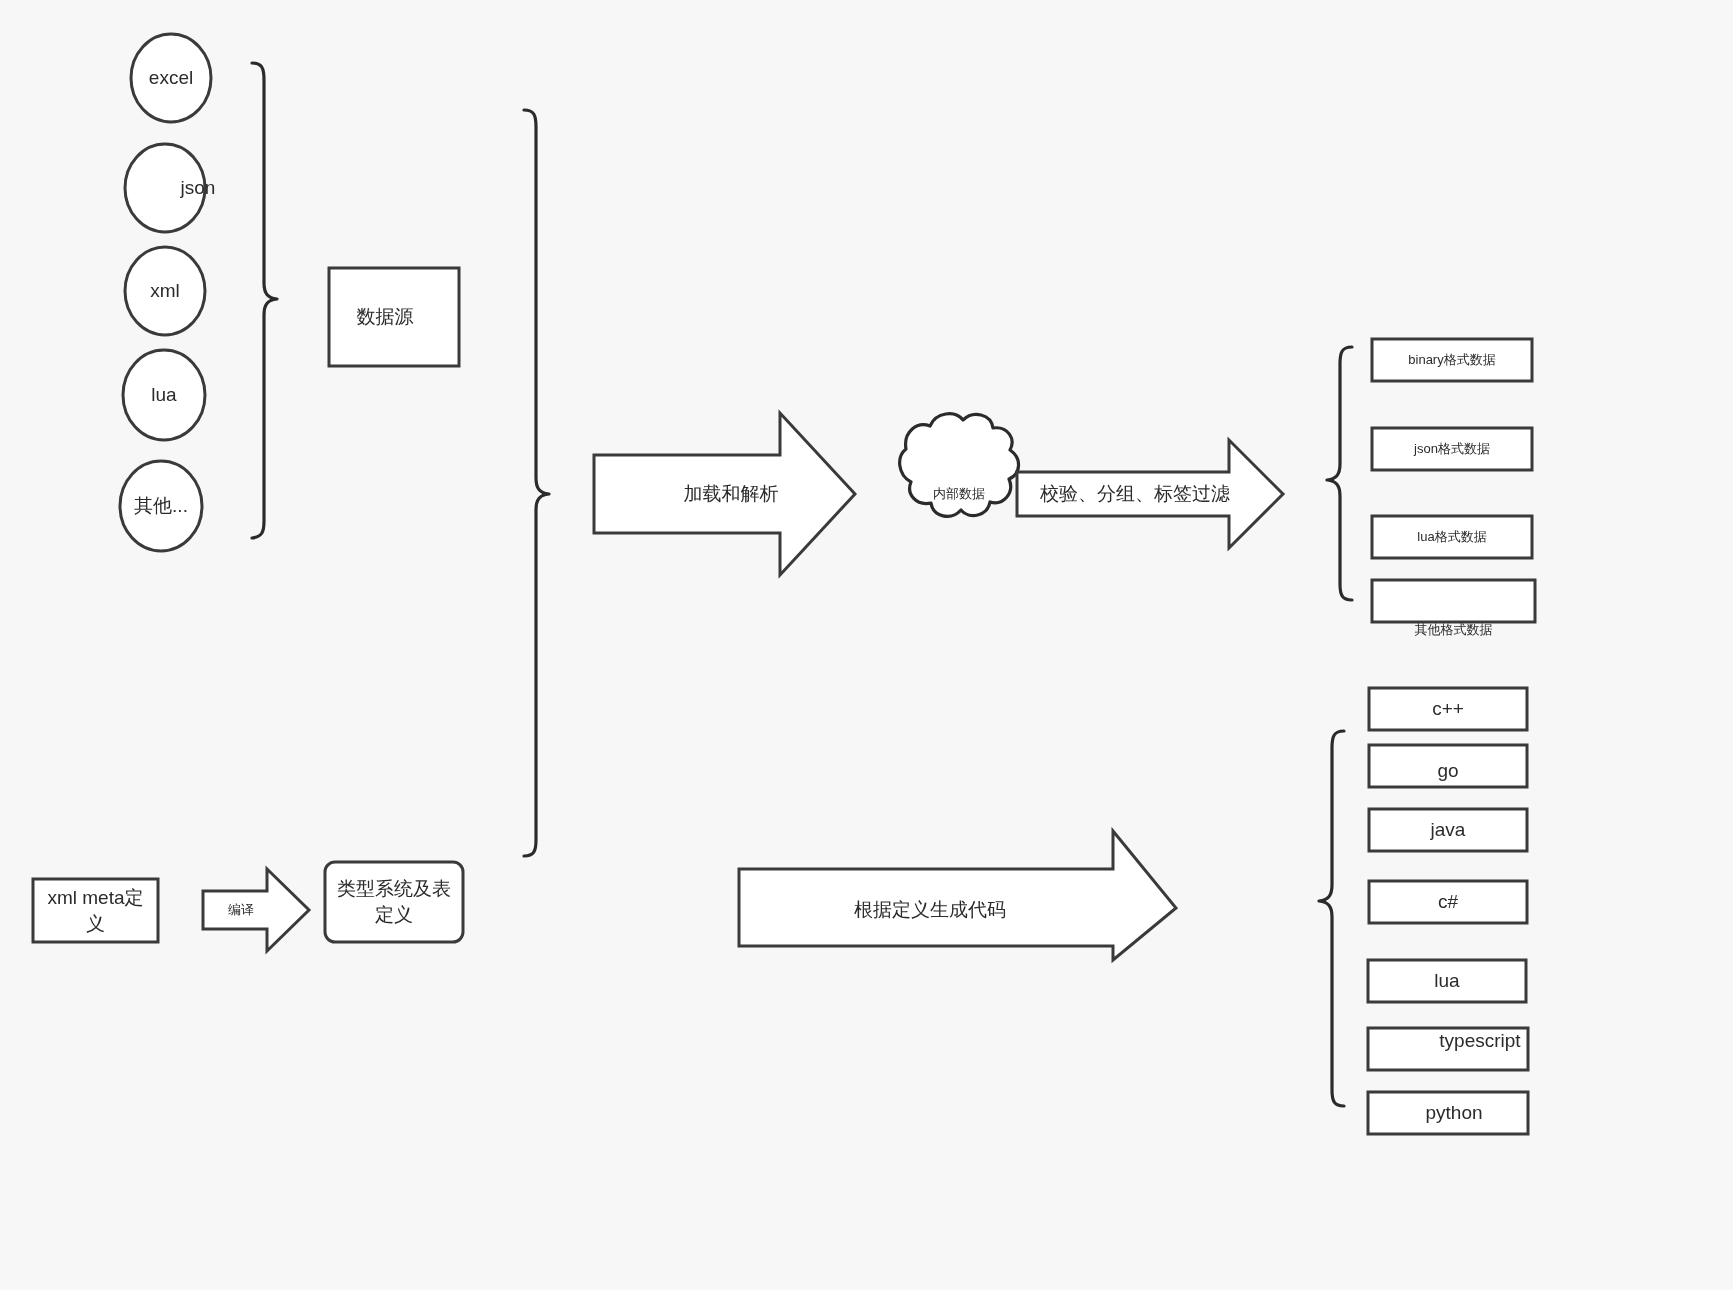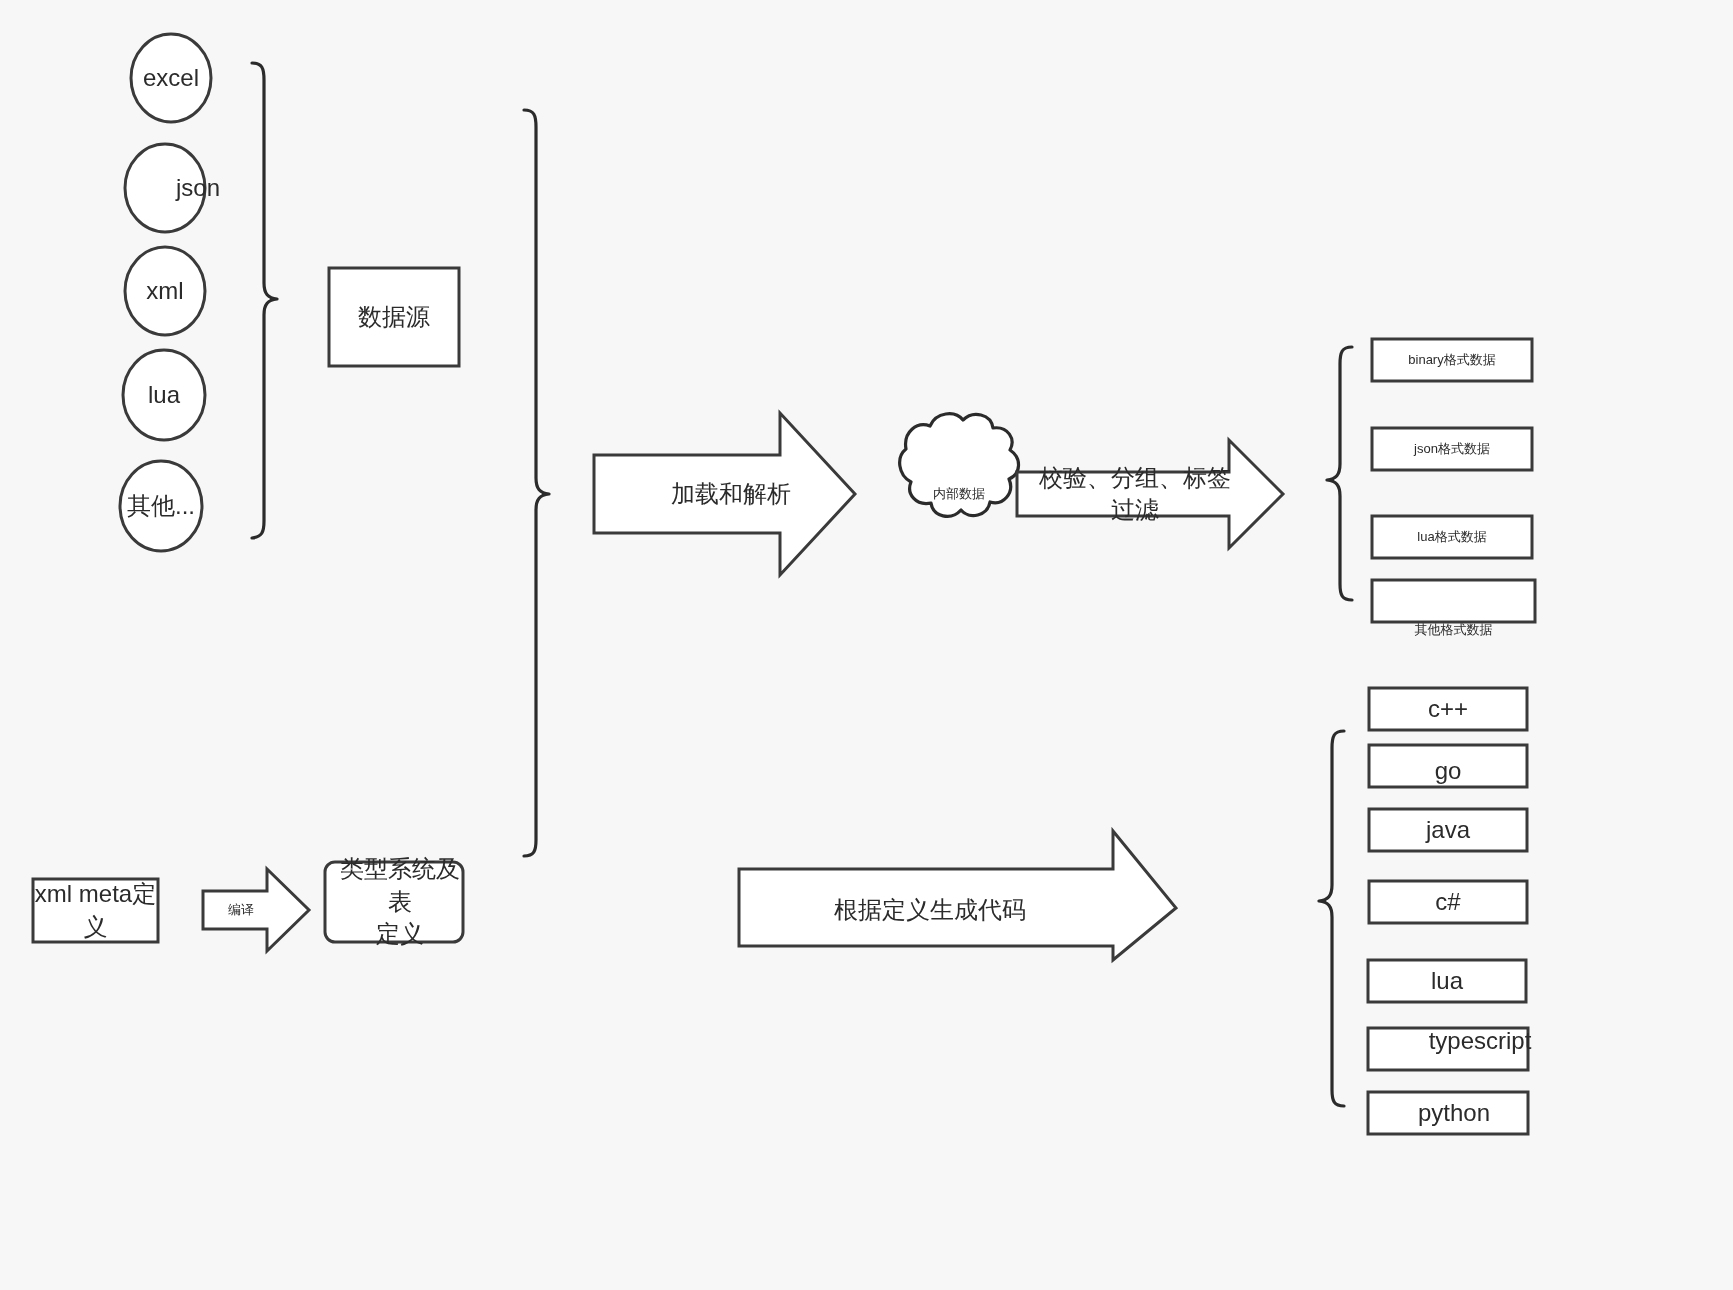--- a/index.html
+++ b/index.html
@@ -28,21 +28,21 @@
     align-items: center;
     justify-content: center;
     text-align: center;
     color: #2b2b2b;
     font-size: 19px;
     line-height: 1.35;
     pointer-events: none;
     white-space: pre-line;
   }
   .lbl-sm { font-size: 13px; }
-  .lbl-md { font-size: 24px; }
+  .lbl-md { font-size: 19px; }
   .shape {
     fill: #ffffff;
     stroke: #3a3a3a;
     stroke-width: 3;
   }
   .brace {
     fill: none;
     stroke: #2b2b2b;
     stroke-width: 3.2;
     stroke-linecap: round;
@@ -170,36 +170,36 @@
     <rect class="shape" x="1368" y="1092" width="160" height="42"></rect>
 
   </svg>
 
   <div class="node-label lbl-md" style="left:131px; top:56px; width:80px; height:44px;">excel</div>
   <div class="node-label lbl-md" style="left:125px; top:166px; width:80px; height:44px;margin-left:33px;">json</div>
   <div class="node-label lbl-md" style="left:125px; top:269px; width:80px; height:44px;">xml</div>
   <div class="node-label lbl-md" style="left:124px; top:373px; width:80px; height:44px;">lua</div>
   <div class="node-label lbl-md" style="left:121px; top:484px; width:80px; height:44px;">其他...</div>
 
-  <div class="node-label lbl-md" style="left:329px; top:268px; width:130px; height:98px;">数据源</div>
+  <div class="node-label lbl-md" style="left:320px; top:268px; width:130px; height:98px;">数据源</div>
 
   <div class="node-label lbl-md" style="left:646px; top:472px; width:170px; height:44px;">加载和解析</div>
   <div class="node-label lbl-sm" style="left:894px; top:472px; width:130px; height:44px;">内部数据</div>
   <div class="node-label lbl-md" style="left:1030px; top:472px; width:210px; height:44px;">校验、分组、标签过滤</div>
   <div class="node-label lbl-md" style="left:760px; top:888px; width:340px; height:44px;">根据定义生成代码</div>
 
   <div class="node-label lbl-sm" style="left:1372px; top:339px; width:160px; height:42px;">binary格式数据</div>
   <div class="node-label lbl-sm" style="left:1372px; top:428px; width:160px; height:42px;">json格式数据</div>
   <div class="node-label lbl-sm" style="left:1372px; top:516px; width:160px; height:42px;">lua格式数据</div>
   <div class="node-label lbl-sm" style="left:1372px; top:580px; width:163px; height:42px;margin-top:29px;">其他格式数据</div>
 
   <div class="node-label lbl-md" style="left:33px; top:879px; width:125px; height:63px;">xml meta定
 义</div>
   <div class="node-label lbl-sm" style="left:210px; top:889px; width:62px; height:42px;">编译</div>
-  <div class="node-label lbl-md" style="left:325px; top:862px; width:138px; height:80px;padding-left:6px;">类型系统及表
+  <div class="node-label lbl-md" style="left:325px; top:862px; width:138px; height:80px;">类型系统及表
 定义</div>
 
   <div class="node-label lbl-md" style="left:1369px; top:688px; width:158px; height:42px;">c++</div>
   <div class="node-label lbl-md" style="left:1369px; top:745px; width:158px; height:52px;">go</div>
   <div class="node-label lbl-md" style="left:1369px; top:809px; width:158px; height:42px;">java</div>
   <div class="node-label lbl-md" style="left:1369px; top:881px; width:158px; height:42px;">c#</div>
   <div class="node-label lbl-md" style="left:1368px; top:960px; width:158px; height:42px;">lua</div>
   <div class="node-label lbl-md" style="left:1368px; top:1028px; width:160px; height:26px;padding-left:32px;">typescript</div>
   <div class="node-label lbl-md" style="left:1368px; top:1092px; width:172px; height:42px;">python</div>
 

